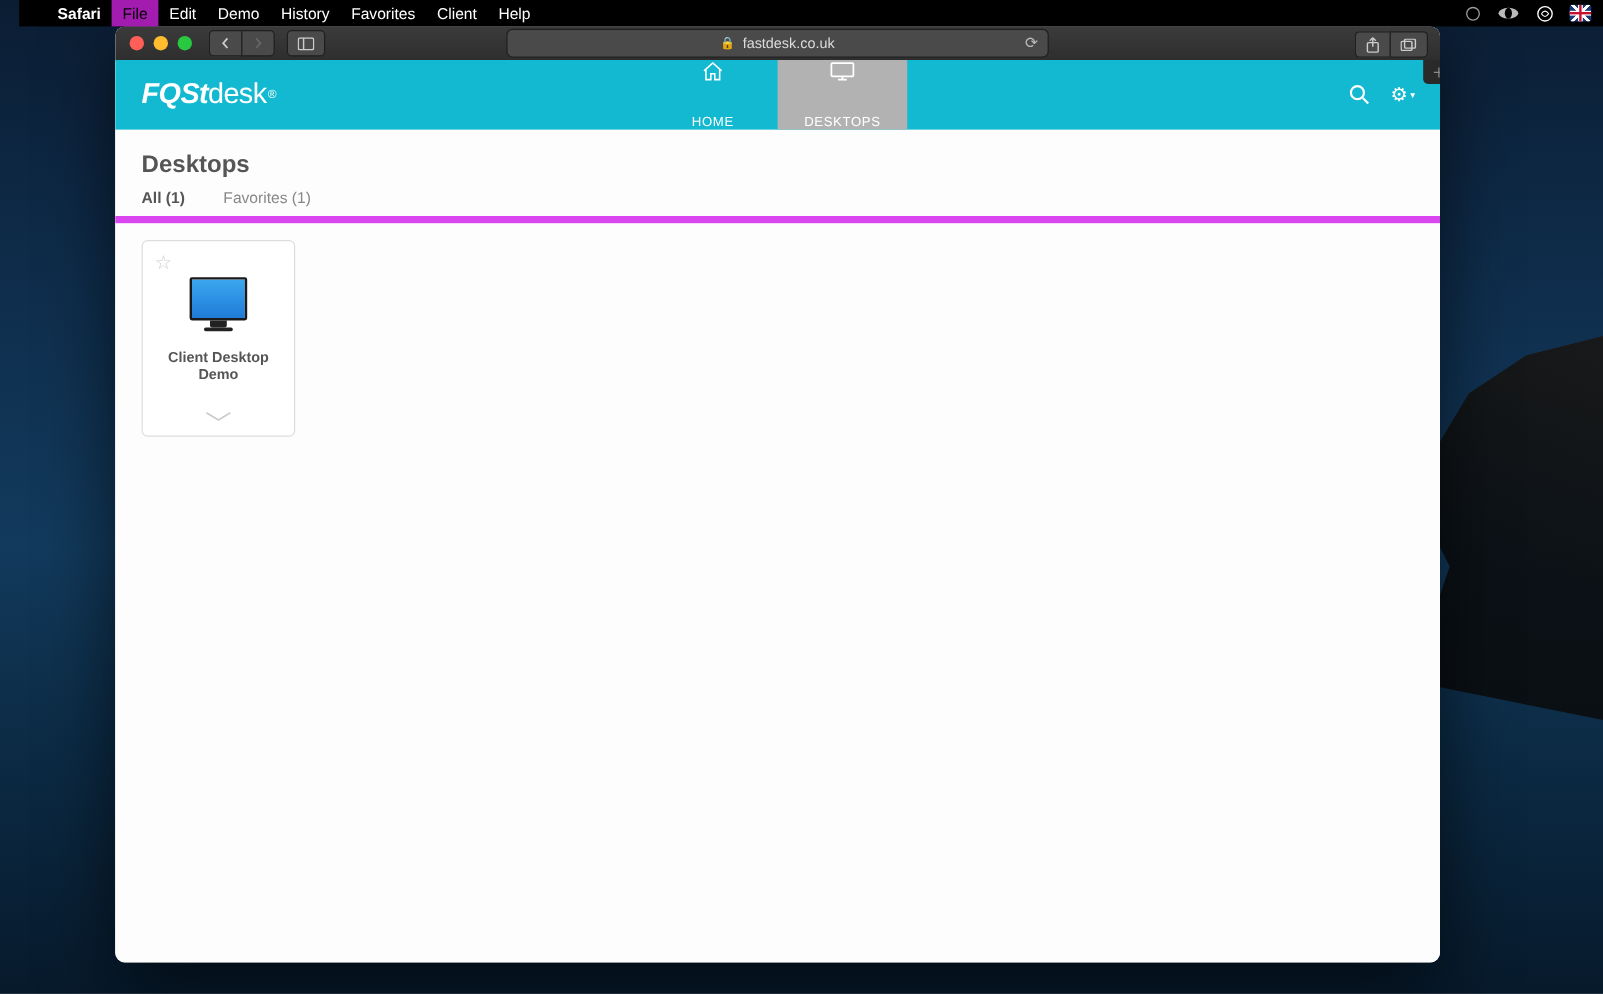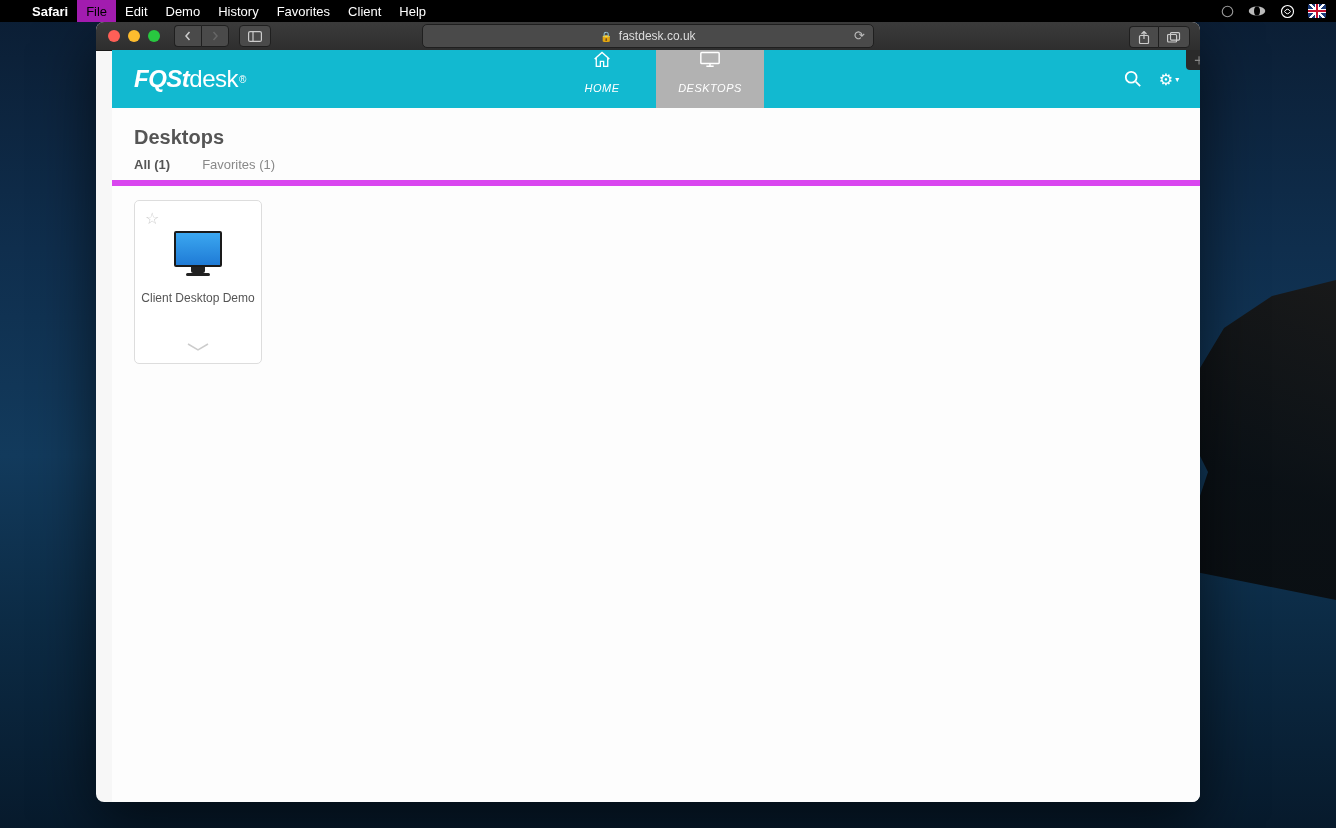--- a/index.html
+++ b/index.html
@@ -23,21 +23,21 @@
     top: 280px;
     width: 160px;
     height: 320px;
     background: linear-gradient(200deg, #1a1510 0%, #0a0a0a 60%);
     clip-path: polygon(100% 0, 100% 100%, 0 90%, 20% 60%, 0 40%, 30% 15%, 60% 5%);
     opacity: 0.85;
   }
 
   
   .menubar {
-    position: absolute; top: 0; left: 0; right: 0;
+    position: absolute; top: 0; left: 16px; right: 0;
     height: 22px;
     background: #000;
     color: #fff;
     display: flex;
     align-items: center;
     z-index: 10;
     font-size: 13px;
   }
   .menubar .mb-left { display: flex; align-items: center; height: 100%; }
   .menubar .mb-right { margin-left: auto; display: flex; align-items: center; gap: 12px; padding-right: 10px; height: 100%;}
@@ -146,21 +146,20 @@
     font-size: 16px;
     display:flex; align-items:center; justify-content:center;
     z-index: 6;
   }
 
   
   .page {
     position: absolute;
     top: 28px; left: 0; right: 0; bottom: 0;
     background: #fdfdfd;
-    margin-left: 16px;
   }
   .app-header {
     height: 58px;
     background: #12b9d0;
     display: flex;
     align-items: stretch;
     color: #fff;
   }
   .brand {
     display: flex; align-items: center;
@@ -175,27 +174,26 @@
   .nav-tabs {
     display: flex;
     position: absolute;
     left: 50%;
     transform: translateX(-50%);
     height: 58px;
   }
   .nav-tab {
     width: 108px;
     display: flex; flex-direction: column;
-    align-items: center; justify-content: flex-start;
-    gap: 12px;
+    align-items: center; justify-content: space-between;
+    gap: 1px;
     color: #fff;
     font-size: 11px;
     letter-spacing: 0.5px;
     cursor: pointer;
-    font-style: italic;
   }
   .nav-tab.active { background: #b2b2b2; }
   .header-icons {
     display: flex; align-items: center; gap: 18px;
     margin-left: auto; padding-right: 22px;
   }
   .hicon { width: 18px; height: 18px; display:inline-flex; align-items:center; justify-content:center; cursor:pointer; color:#fff;}
   .hicon.gear { font-size: 16px;}
   .hicon .tri { font-size: 8px; margin-left: 2px;}
 
@@ -245,21 +243,21 @@
     width: 14px; height: 6px; background:#222; border-radius: 0 0 2px 2px;
   }
   .card .monitor::before{
     content:"";
     position:absolute;
     bottom:-11px; left:50%; transform:translateX(-50%);
     width: 24px; height: 3px; background:#222; border-radius: 2px;
   }
   .card .label {
     margin-top: 24px;
-    font-size: 12px; font-weight: 400; color: #555;
+    font-size: 12px; font-weight: 700; color: #555;
     text-align: center;
     padding: 0 6px;
     line-height: 1.2;
   }
   .card .chev {
     position: absolute; bottom: 8px;
     color: #ccc;
     font-size: 14px;
   }
 </style>

